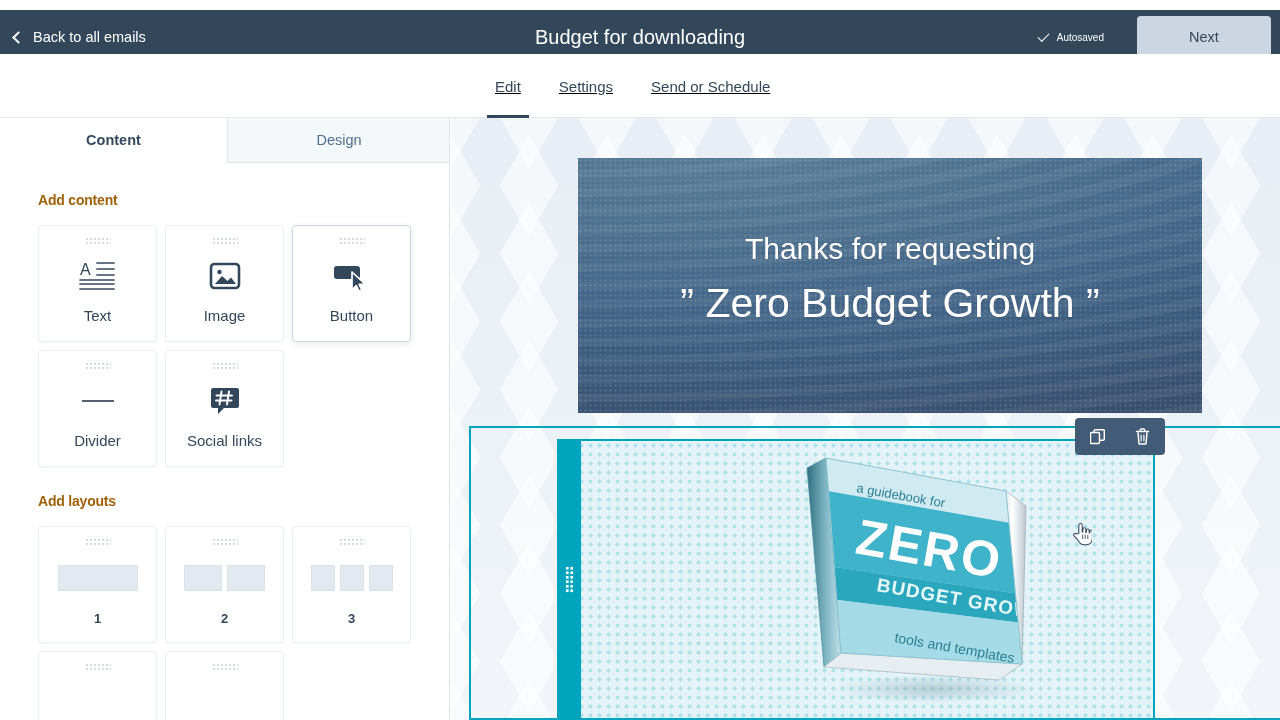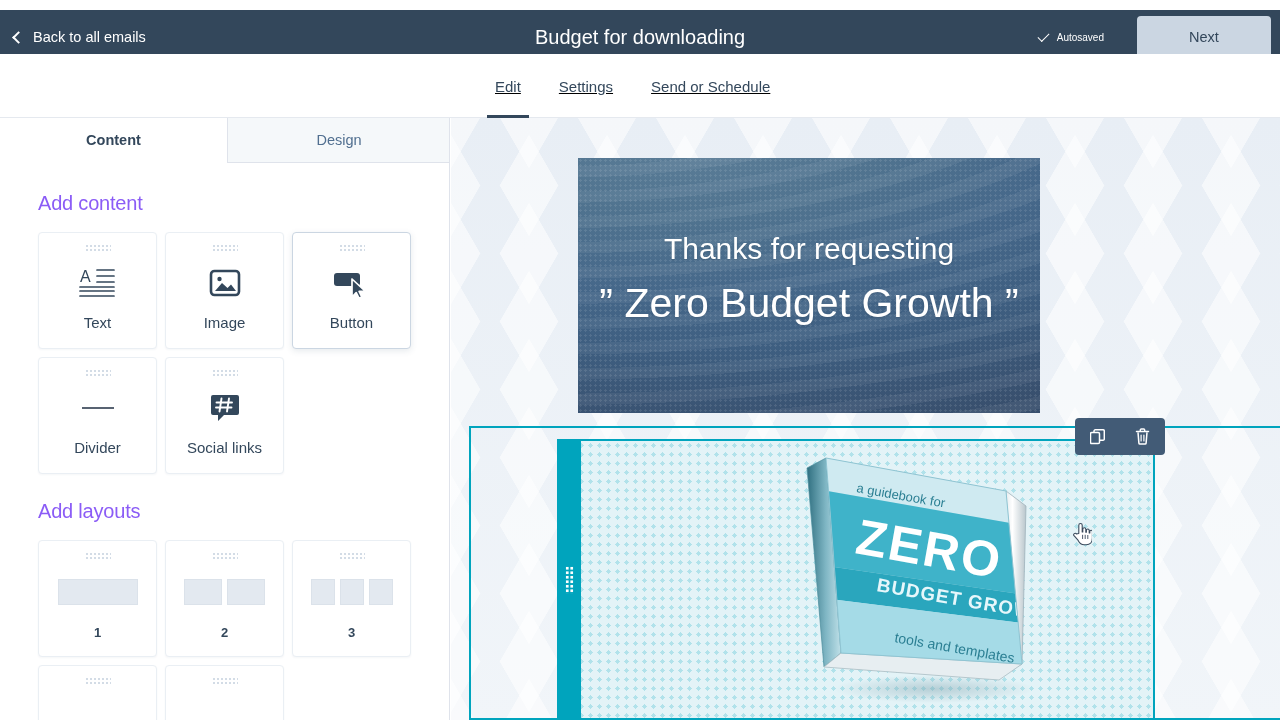--- a/index.html
+++ b/index.html
@@ -120,21 +120,21 @@
     border-bottom: 1px solid #dfe3eb;
     border-left: 1px solid #dfe3eb;
   }
   #side-tabs::after {
     content: ""; position: absolute; left: 0; top: 44px;
     width: 227px; height: 1px; background: #ffffff;
   }
 
   .side-section-title {
     margin: 29px 0 0 38px;
-    font-size: 20px; font-weight: 400; color: #8b5cf6;
+    font-size: 14px; font-weight: 700; color: #a16207;
     letter-spacing: -0.2px;
   }
 
   .card-grid {
     display: flex; flex-wrap: wrap; gap: 8px;
     margin: 17px 0 0 38px; width: 380px;
   }
   .ccard {
     width: 119px; height: 117px;
     border: 1px solid #eaeff4; border-radius: 4px;
@@ -175,21 +175,21 @@
       linear-gradient(60deg, rgba(255,255,255,.55) 25%, transparent 25.5%, transparent 75%, rgba(255,255,255,.55) 75.5%),
       linear-gradient(-60deg, rgba(255,255,255,.55) 25%, transparent 25.5%, transparent 75%, rgba(255,255,255,.55) 75.5%),
       linear-gradient(0deg, #f1f5f9, #e8eef5);
     background-size: 78px 68px, 78px 68px, 100% 100%;
     overflow: hidden;
   }
 
   
   #hero {
     position: absolute; left: 127px; top: 40px;
-    width: 462px; height: 255px;
+    width: 624px; height: 255px;
     background:
       radial-gradient(ellipse 150% 120% at 25% -10%, #5d7f99 0%, #50738f 28%, #46688a 52%, #3e5e80 72%, #384f6d 100%);
     overflow: hidden;
   }
   #hero::before {
     content: ""; position: absolute; inset: -40%;
     background:
       repeating-radial-gradient(ellipse 190% 150% at 20% -20%,
         rgba(255,255,255,.055) 0 26px, rgba(255,255,255,0) 26px 58px);
   }

